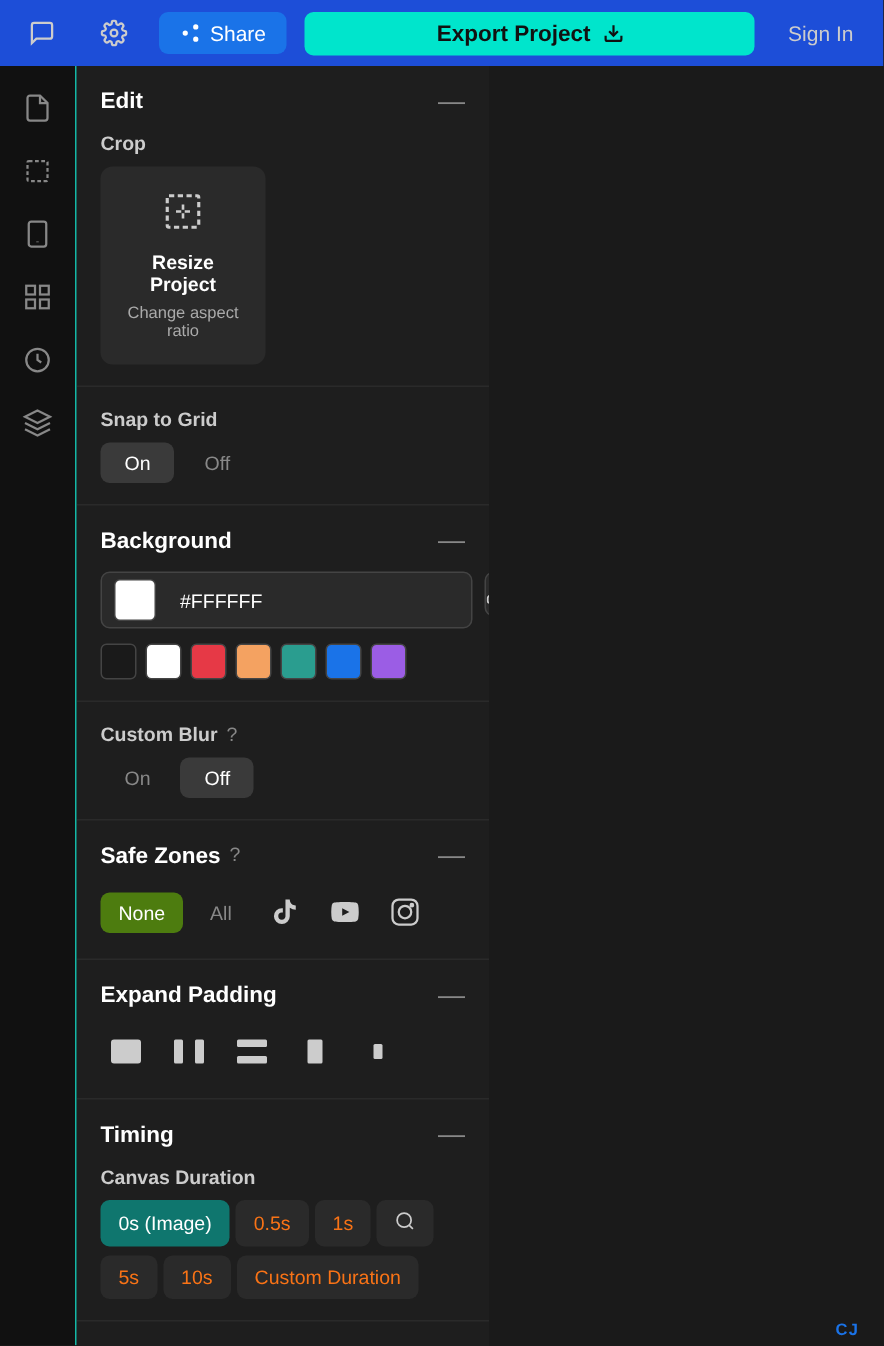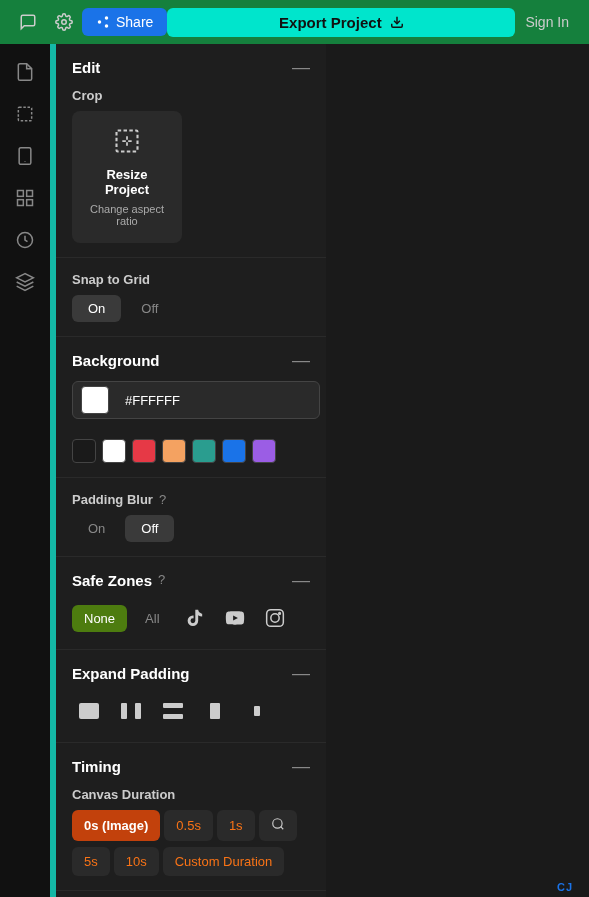--- a/index.html
+++ b/index.html
@@ -10,24 +10,24 @@
       font-family: -apple-system, BlinkMacSystemFont, 'Segoe UI', sans-serif;
       overflow: hidden;
       display: flex;
       flex-direction: column;
     }
 
     
     .header {
       display: flex;
       align-items: center;
-      background: #15803d;
+      background: #1d4ed8;
       height: 44px;
       padding: 0 10px;
-      gap: 0;
+      gap: 12px;
       flex-shrink: 0;
     }
     .header-icon-btn {
       width: 36px; height: 36px;
       border-radius: 6px;
       border: none;
       background: transparent;
       color: #ccc;
       display: flex; align-items: center; justify-content: center;
       cursor: pointer;
@@ -117,21 +117,21 @@
       width: 60px;
       height: 50px;
     }
 
     
     .right-panel {
       width: 276px;
       background: #1e1e1e;
       overflow-y: auto;
       flex-shrink: 0;
-      border-left: 6px solid #14b8a6;
+      border-left: 1px solid #14b8a6;
     }
     .right-panel::-webkit-scrollbar { width: 4px; }
     .right-panel::-webkit-scrollbar-track { background: #1e1e1e; }
     .right-panel::-webkit-scrollbar-thumb { background: #444; border-radius: 2px; }
 
     .panel-section {
       padding: 14px 16px;
       border-bottom: 1px solid #2a2a2a;
     }
     .section-header {
@@ -206,21 +206,21 @@
     .toggle-btn.inactive {
       background: transparent;
       color: #888;
     }
 
     
     .color-row {
       display: flex;
       align-items: flex-start;
       gap: 8px;
-      margin-bottom: 20px;
+      margin-bottom: 10px;
     }
     .color-preview-box {
       width: 28px; height: 28px;
       background: #fff;
       border-radius: 4px;
       border: 1px solid #444;
     }
     .color-hex-input {
       flex: 1;
       background: #2a2a2a;
@@ -323,23 +323,22 @@
     }
     .dur-btn {
       border: none;
       border-radius: 6px;
       padding: 7px 12px;
       font-size: 13px;
       cursor: pointer;
       font-weight: 500;
     }
     .dur-btn.active {
-      background: #c2410c;
+      background: #0f766e;
       color: #fff;
-      font-weight: bold;
     }
     .dur-btn.inactive {
       background: #2a2a2a;
       color: #f97316;
     }
     .dur-btn.search {
       background: #2a2a2a;
       color: #ccc;
       font-size: 14px;
     }
@@ -492,21 +491,21 @@
         <div class="swatch" style="background:#e63946;"></div>
         <div class="swatch" style="background:#f4a261;"></div>
         <div class="swatch" style="background:#2a9d8f;"></div>
         <div class="swatch" style="background:#1a73e8;"></div>
         <div class="swatch" style="background:#9b5de5;"></div>
       </div>
     </div>
 
     <div class="panel-section">
       <div class="canvas-blur-row">
-        <span class="sub-label" style="margin-bottom:0;">Padding Blur</span>
+        <span class="sub-label" style="margin-bottom:0;">Custom Blur</span>
         <span class="info-icon" title="Info">?</span>
       </div>
       <div class="toggle-group" style="margin-top:8px;">
         <button class="toggle-btn inactive">On</button>
         <button class="toggle-btn active">Off</button>
       </div>
     </div>
 
     <div class="panel-section">
       <div class="section-header">

